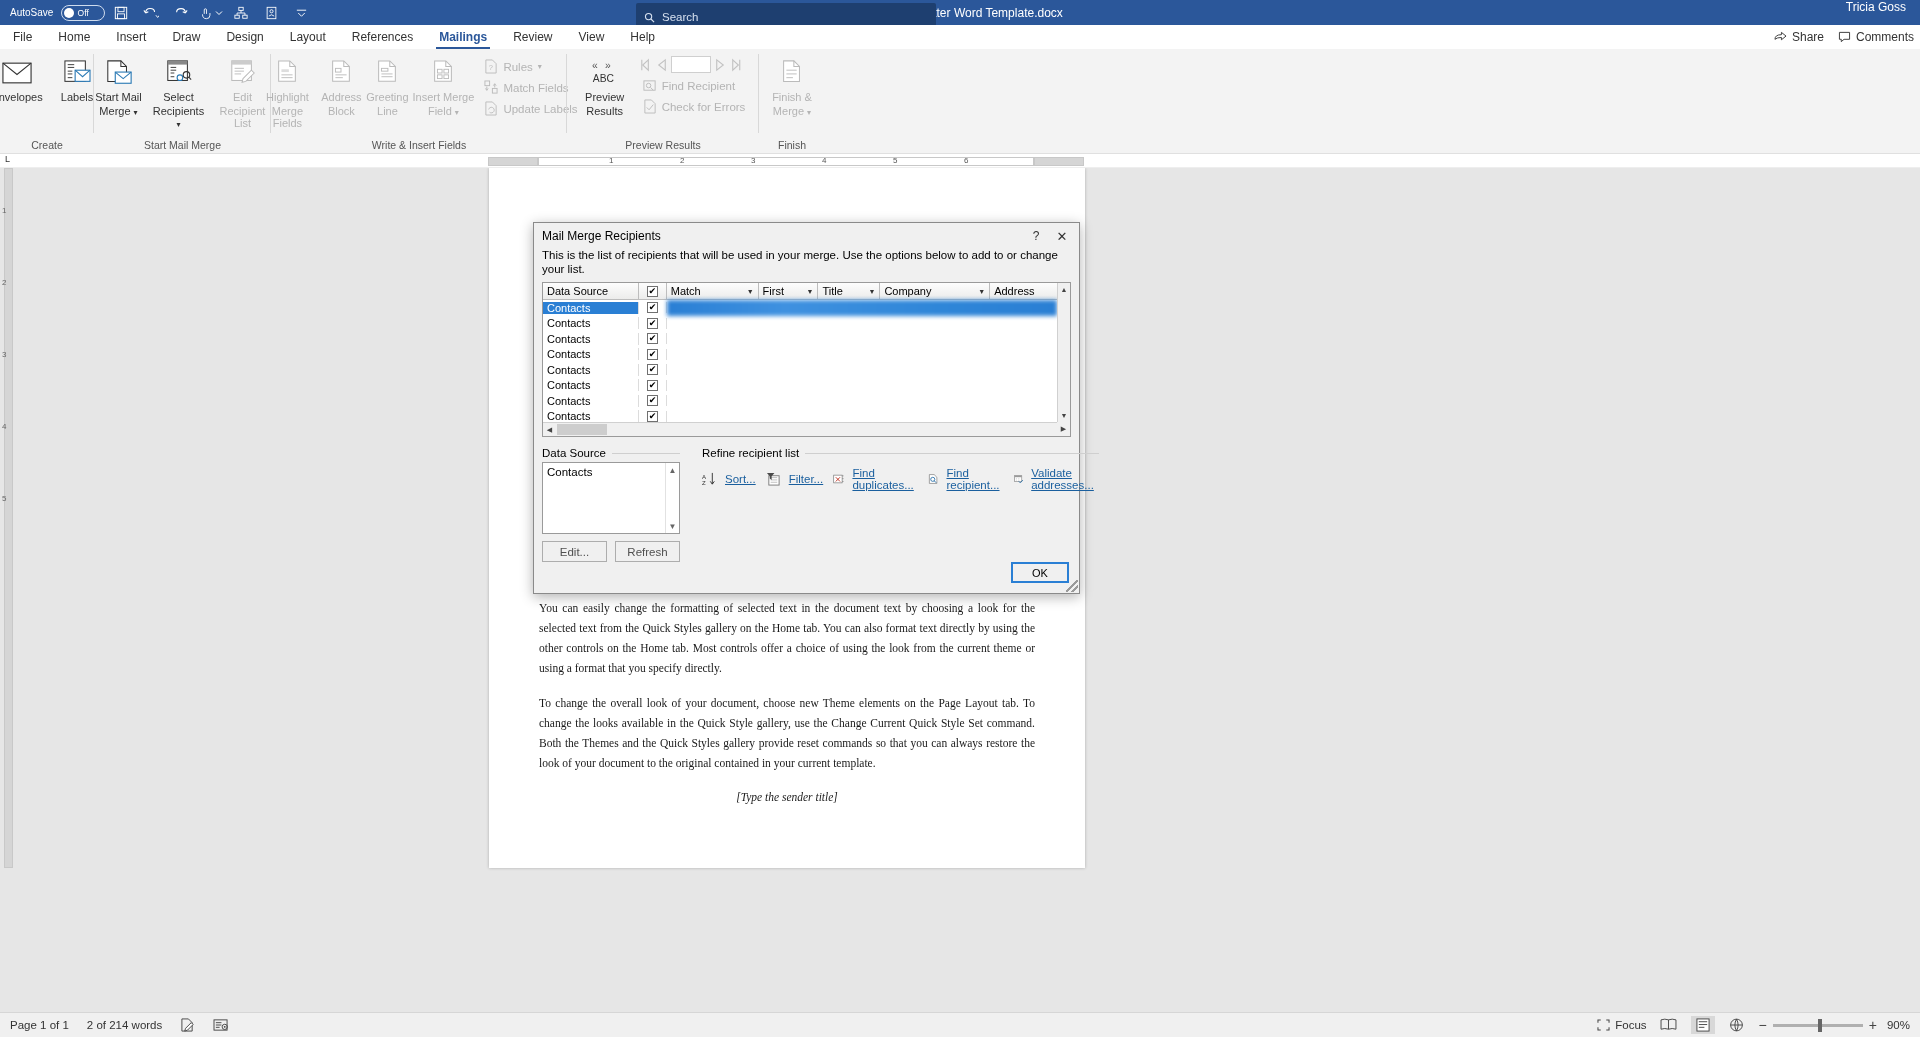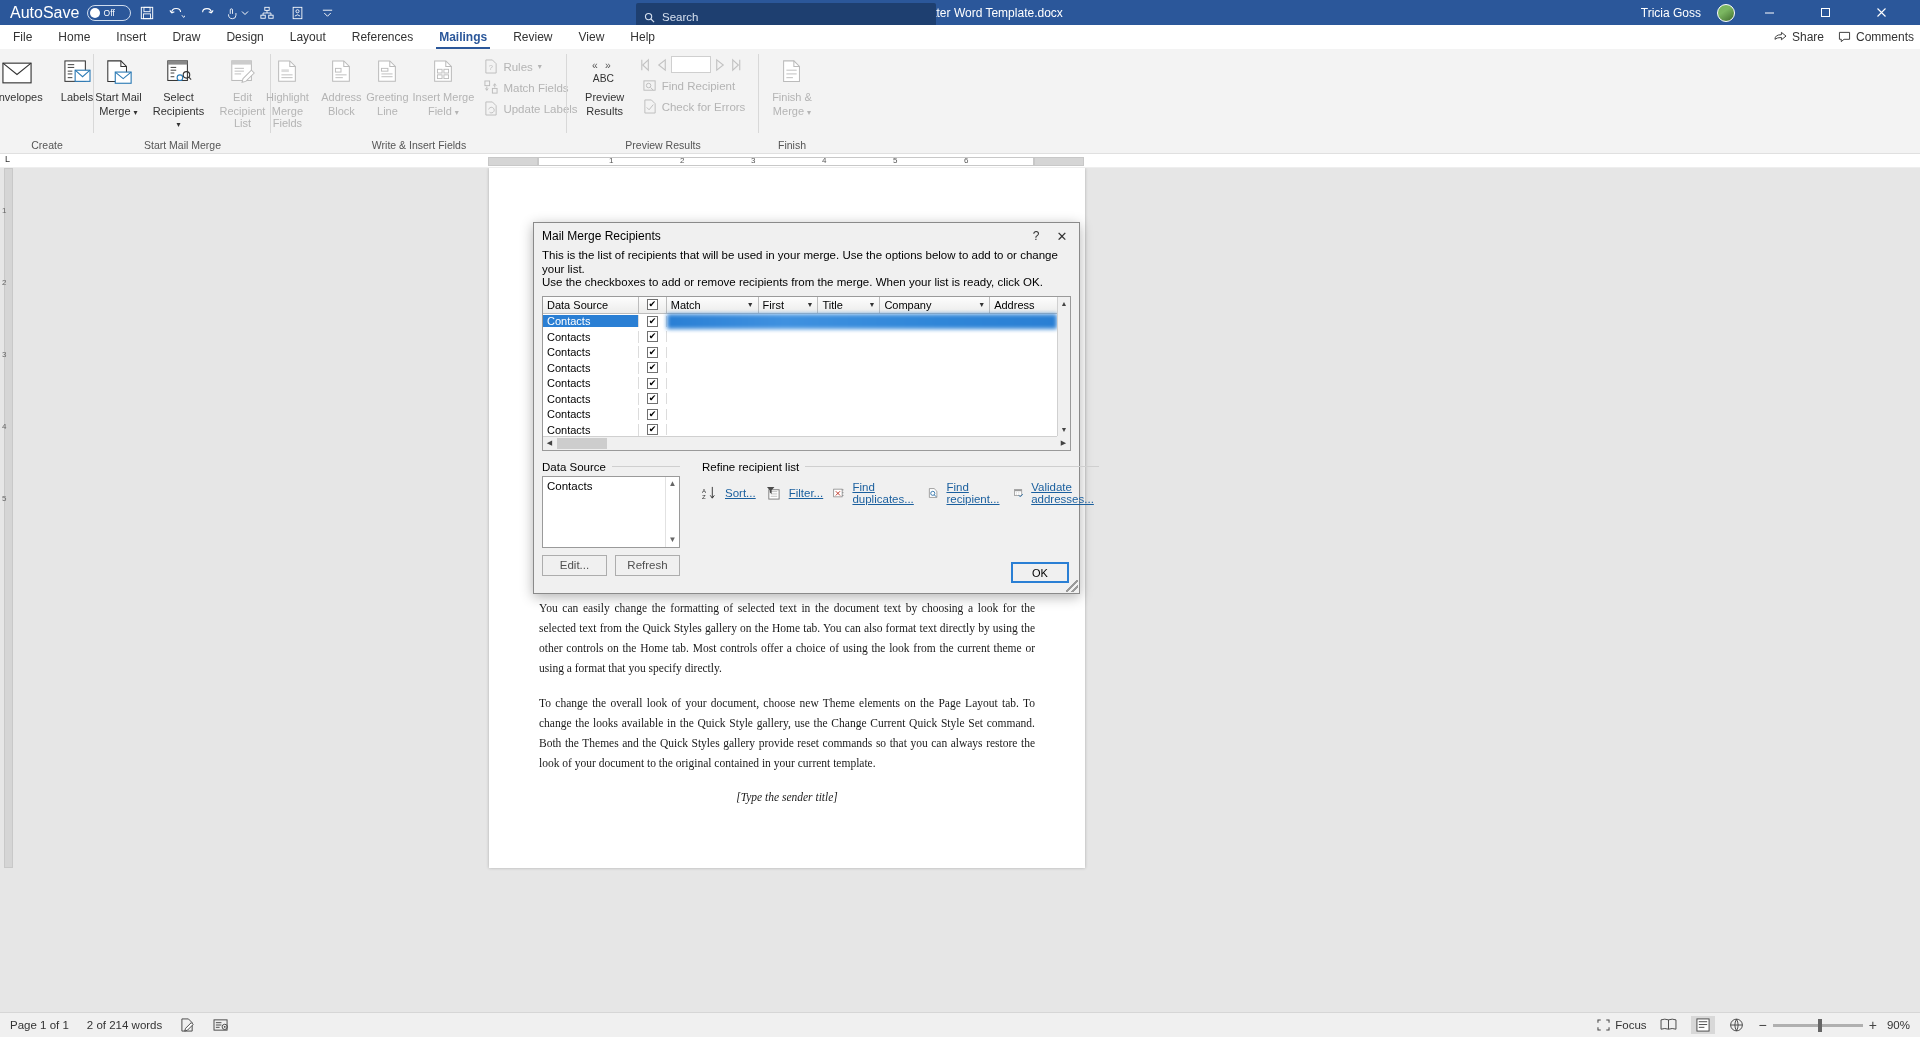--- a/index.html
+++ b/index.html
@@ -14,21 +14,21 @@
   .titlebar {
     height: 25px;
     background: #2b579a;
     display: flex;
     align-items: center;
     color: #fff;
     font-size: 12px;
     position: relative;
   }
   .tb-left { display: flex; align-items: center; padding-left: 10px; gap: 2px; }
-  .autosave-label { font-size: 16px; margin-right: 6px; }
+  .autosave-label { font-size: 10px; margin-right: 6px; }
   .toggle {
     width: 44px; height: 16px; border-radius: 9px;
     border: 1px solid #cfdcee; background: #2b579a;
     display: flex; align-items: center; padding: 0 2px; gap: 3px;
     font-size: 8.5px; color: #fff; letter-spacing: .2px;
   }
   .toggle .knob { width: 10px; height: 10px; border-radius: 50%; background: #fff; }
   .tb-icon {
     width: 28px; height: 25px; display: flex; align-items: center; justify-content: center;
     color: #fff; font-size: 13px; cursor: default;
@@ -37,22 +37,22 @@
     position: absolute; left: 0; right: 0; text-align: center;
     font-size: 12px; pointer-events: none;
   }
   .tb-search {
     position: absolute; left: 636px; top: 3px;
     width: 300px; height: 28px; background: #1e3f70;
     display: flex; align-items: center; gap: 7px; padding: 14px 8px;
     border-radius: 2px; font-size: 11.5px; color: #d6e0ef;
   }
   .tb-right {
-    position: absolute; right: 15px; top: 0; height: 25px;
-    display: flex; align-items: center; gap: 12px; padding-right: 2px;
+    position: absolute; right: 8px; top: 0; height: 25px;
+    display: flex; align-items: center; gap: 12px; padding-right: 2px; flex-direction: column;
   }
   .user-name { font-size: 12px; margin-right: 4px; }
   .avatar {
     width: 18px; height: 18px; border-radius: 50%;
     background: linear-gradient(145deg,#7bb661 40%,#3f6b2b 100%);
     border: 1px solid #fff;
   }
   .wbtn {
     width: 44px; height: 25px; display: flex; align-items: center; justify-content: center;
     font-size: 11px; color: #fff;
@@ -689,21 +689,20 @@
 
   <div class="dialog" style="left:533px;top:54px">
     <div class="dlg-title">
       <span class="t">Mail Merge Recipients</span>
       <span class="dlg-btn help">?</span>
       <span class="dlg-btn">✕</span>
     </div>
 
     <div class="dlg-body">
       <div class="dlg-desc">This is the list of recipients that will be used in your merge.  Use the options below to add to or change your list.</div>
-      <div class="dlg-desc">Use the checkboxes to add or remove recipients from the merge.  When your list is ready, click OK.</div>
 
       <div class="grid-wrap">
         <div class="grid-head">
           <div class="gh" style="width:96px">
             <span>Data Source</span>
           </div>
           <div class="gh" style="width:28px;justify-content:center">
             <span class="cbx">✔</span>
           </div>
           <div class="gh" style="width:92px">

